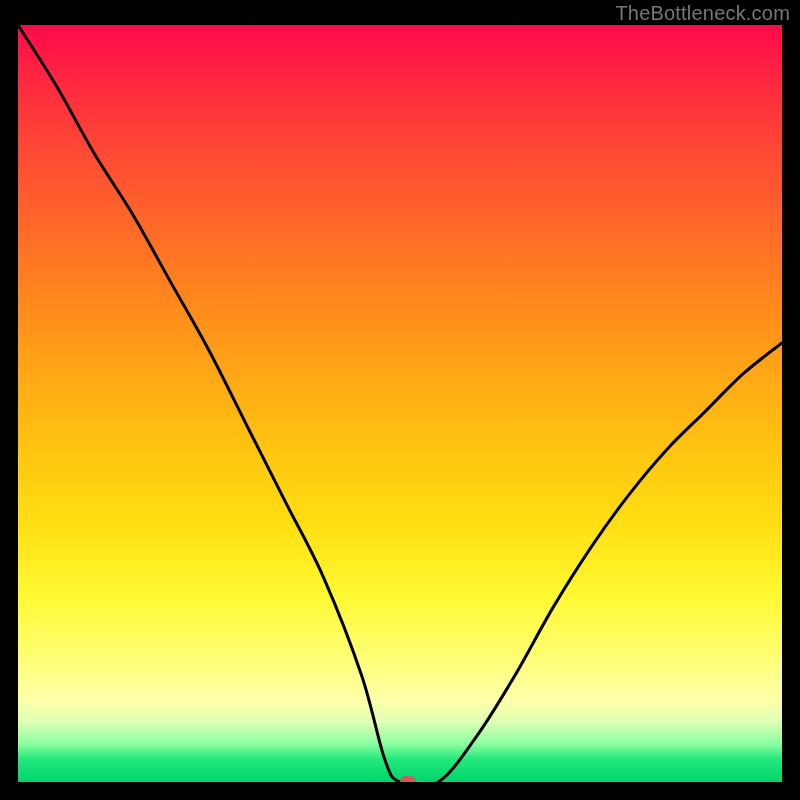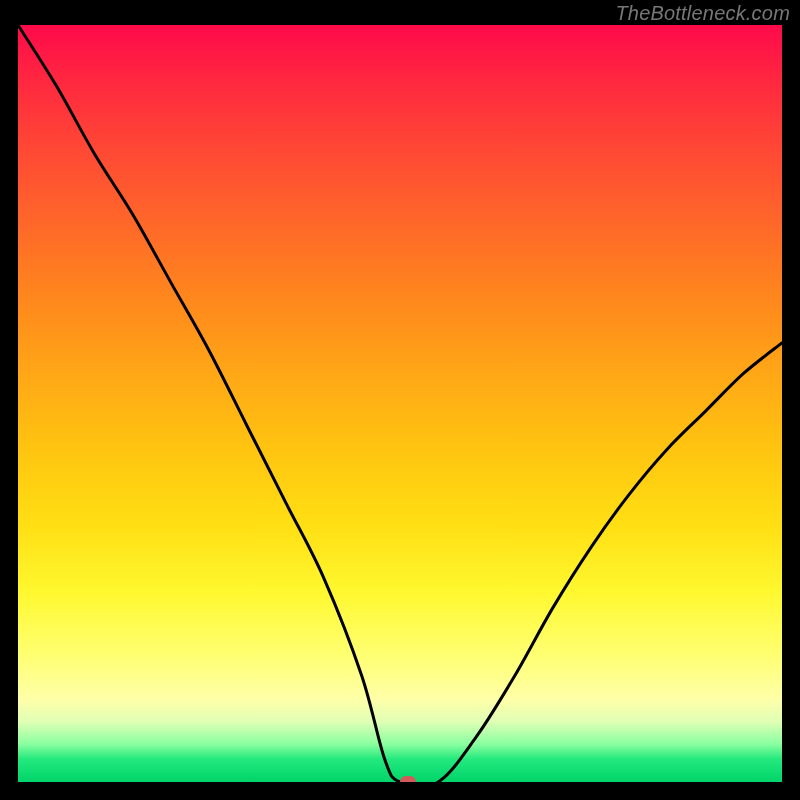--- a/index.html
+++ b/index.html
@@ -18,21 +18,20 @@
   }
   .watermark {
     position: absolute;
     top: 2px;
     right: 10px;
     color: #777;
     font-size: 20px;
     font-weight: 500;
     letter-spacing: 0.2px;
     z-index: 5;
-    font-style: italic;
   }
   .plot {
     position: absolute;
     left: 18px;
     top: 25px;
     width: 764px;
     height: 757px;
     background: linear-gradient(to bottom,
       #ff0a4a 0%,
       #ff2a3f 8%,

